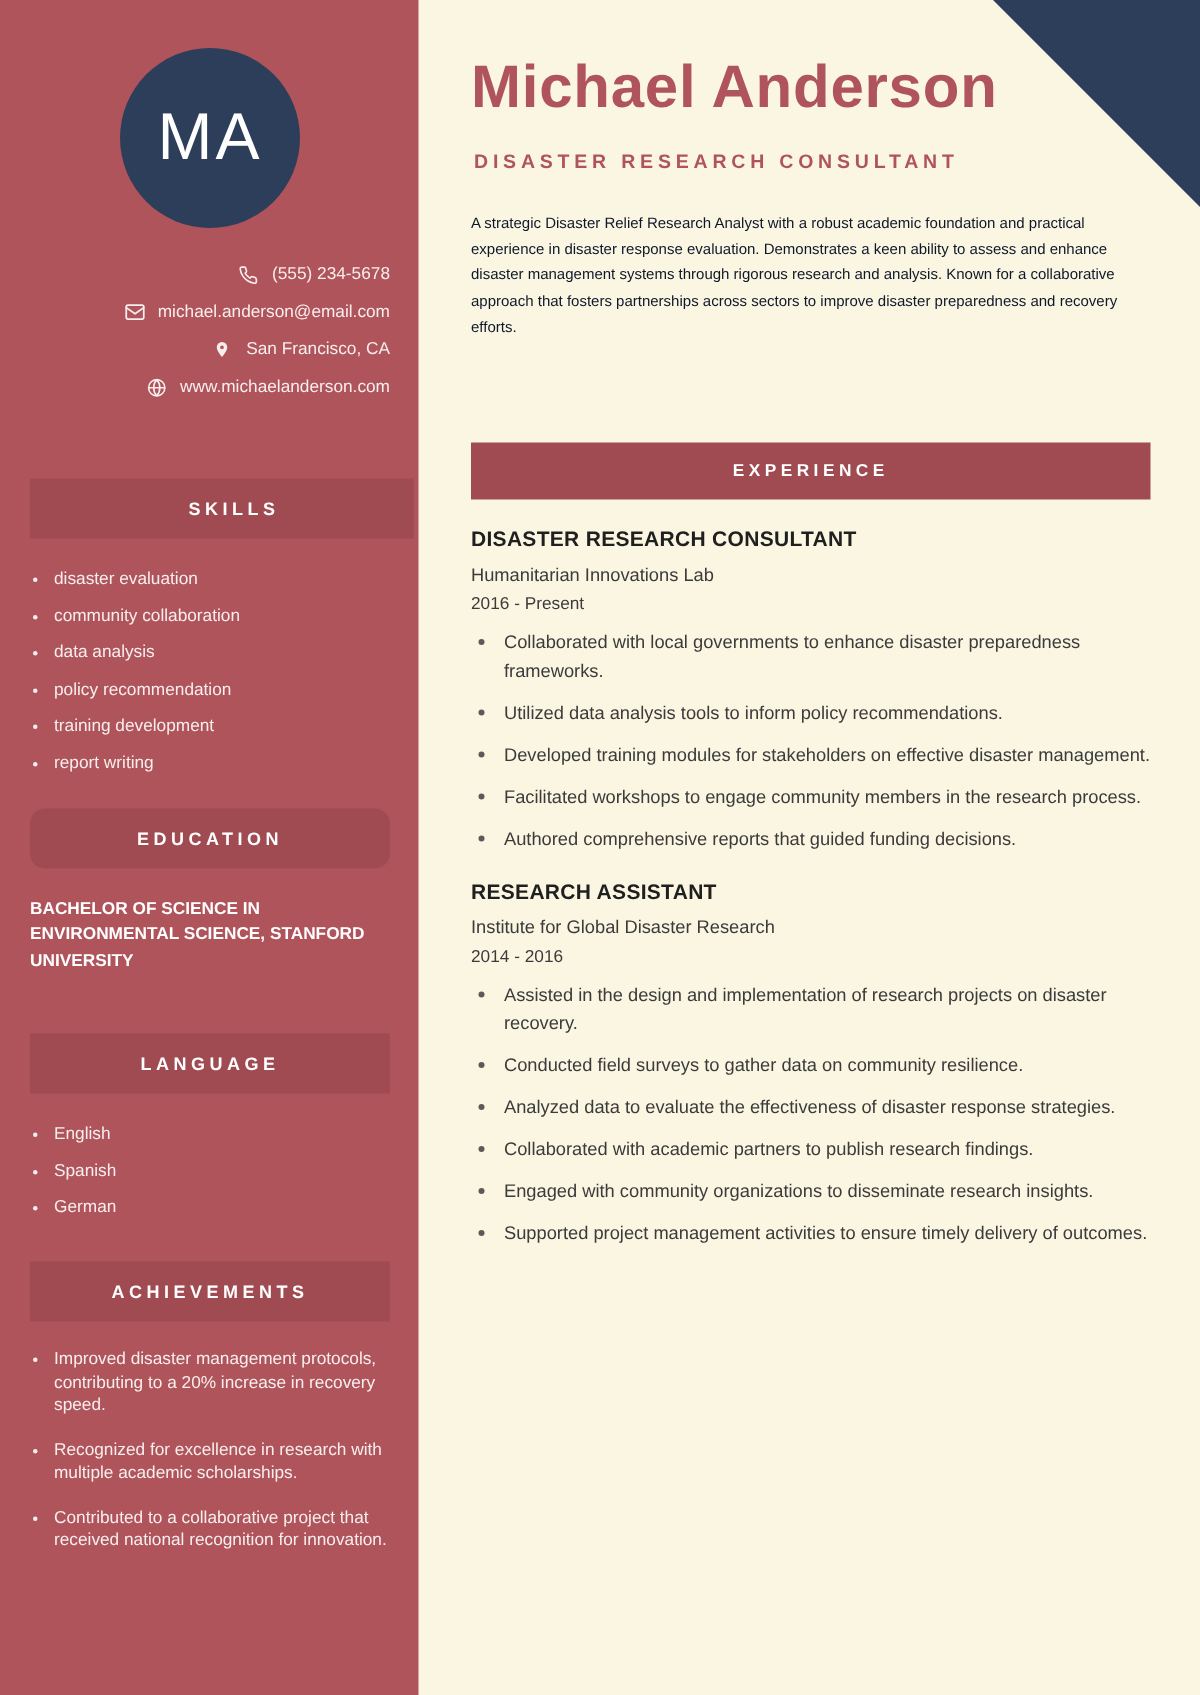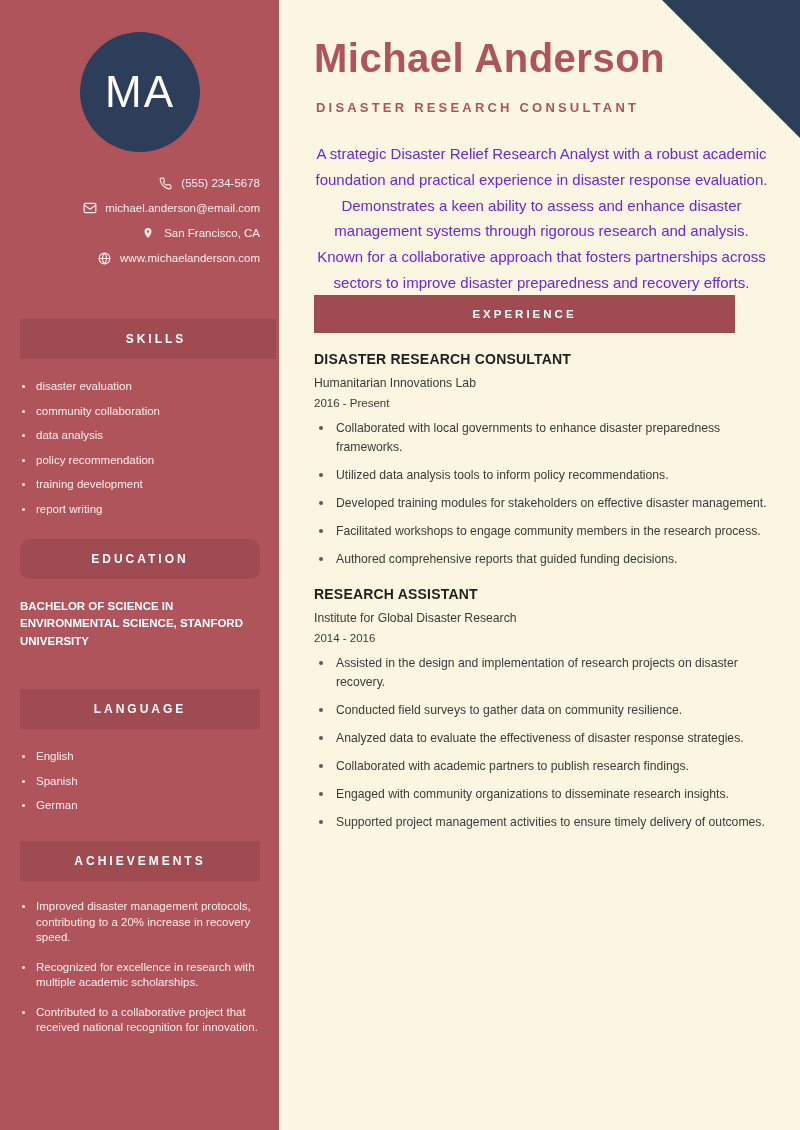--- a/index.html
+++ b/index.html
@@ -159,30 +159,29 @@
     font-size: 13px;
     letter-spacing: 3.2px;
     color: #b0545b;
     font-weight: bold;
   }
   .summary {
     position: absolute;
     left: 29px;
     top: 141px;
     width: 455px;
-    font-size: 15px;
-    color: #6d28d9;
+    font-size: 10px;
+    color: #0f172a;
     line-height: 1.72;
-    text-align: center;
   }
   .exp-banner {
     position: absolute;
     left: 29px;
     top: 295px;
-    width: 421px;
+    width: 453px;
     height: 38px;
     background: #a04b52;
     color: #ffffff;
     display: flex;
     align-items: center;
     justify-content: center;
     font-size: 11.5px;
     letter-spacing: 3px;
     font-weight: bold;
   }

